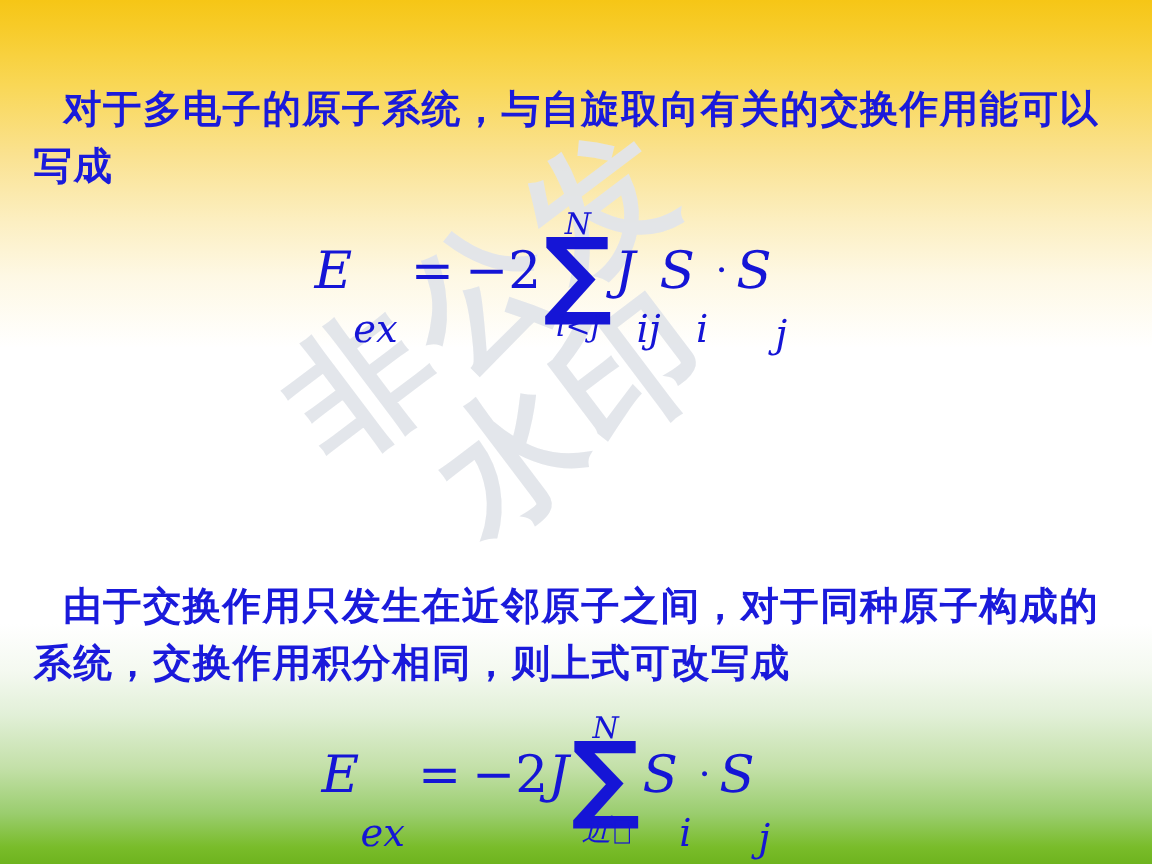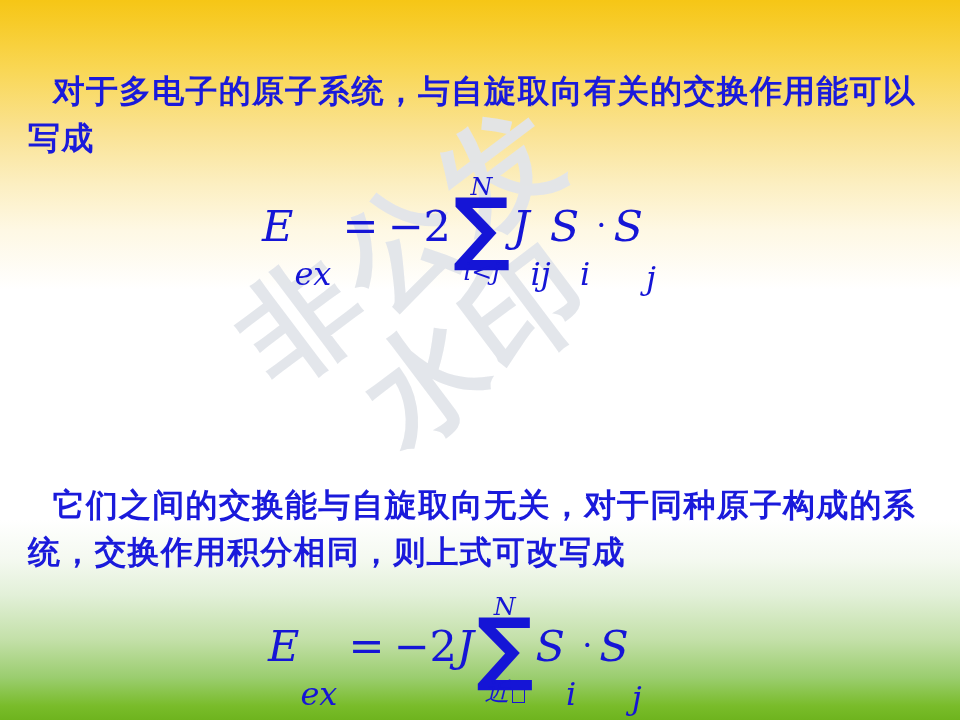--- a/index.html
+++ b/index.html
@@ -212,21 +212,21 @@
         <span class="sub">ij</span>
       <span class="mi">S</span>
         <span class="sub">i</span>
       <span class="mo mo-dot">·</span>
       <span class="mi">S</span>
         <span class="sub sub-j">j</span>
     </span>
   </div>
 
 
-  <div class="layer para blue" id="para3">  它们之间的交换能与自旋取向无关，对于同种原子构成的系统，交换作用积分相同，则上式可改写成</div>
+  <div class="layer para blue" id="para3">  由于交换作用只发生在近邻原子之间，对于同种原子构成的系统，交换作用积分相同，则上式可改写成</div>
 
   <div class="formula" id="formula2">
     <span class="mrow">
       <span class="mi">E</span>
         <span class="sub">ex</span>
       <span class="mo mo-eq">=</span>
       <span class="mo">−</span>
       <span class="mn">2</span>
       <span class="mi">J</span>
       <span class="bigop">

